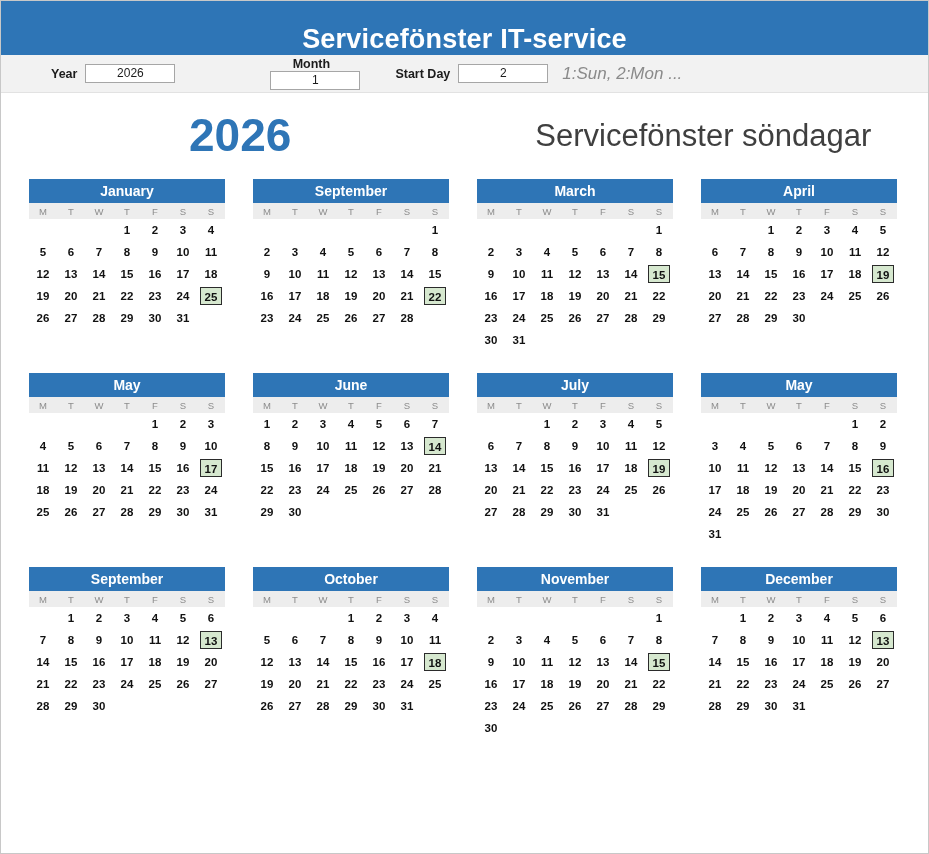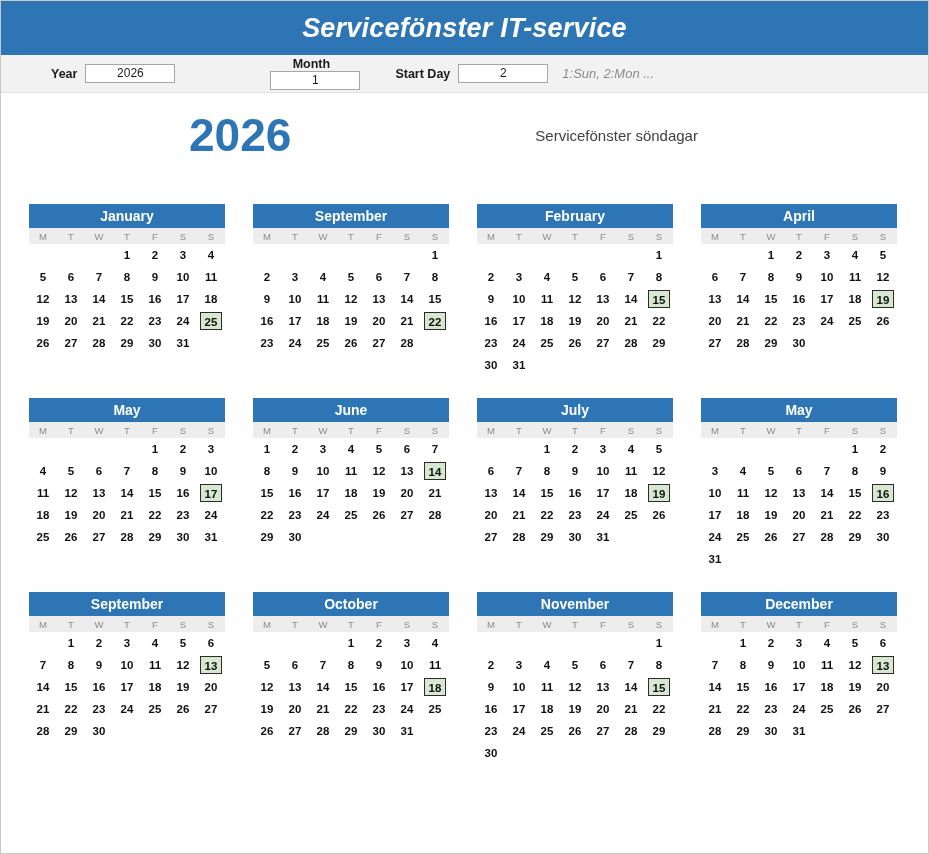--- a/index.html
+++ b/index.html
@@ -22,26 +22,25 @@
     background: #ffffff;
     position: relative;
     overflow: hidden;
   }
   
   .titlebar {
     height: 54px;
     background: #2e75b6;
     color: #ffffff;
     display: flex;
-    align-items: center;
+    align-items: flex-end;
     justify-content: center;
     font-size: 27px;
     font-weight: bold;
     letter-spacing: 0.2px;
-    font-style: italic;
   }
   
   .controlbar {
     height: 38px;
     background: #f2f2f2;
     border-bottom: 1px solid #e2e2e2;
     display: flex;
     align-items: center;
     font-size: 12.5px;
     color: #1f1f1f;
@@ -69,49 +68,48 @@
     padding: 0;
   }
   .ctl-group {
     display: flex;
     align-items: center;
   }
   .gap-a { margin-left: 52px; flex-direction: column; }
   .gap-b { }
   .hint {
     margin-left: 14px;
-    font-size: 13px;
+    font-size: 17px;
     font-style: italic;
     color: #8a8a8a;
   }
   
   .sheet-head {
     display: flex;
     align-items: center;
     height: 84px;
     padding: 0 0 0 0;
   }
   .year-big {
     font-size: 46px;
     font-weight: bold;
     color: #2e75b6;
     margin-left: 188px;
     line-height: 1;
   }
   .subtitle {
-    font-size: 15px;
+    font-size: 31px;
     color: #3f3f3f;
     margin-left: 244px;
     line-height: 1;
   }
   
   .cal-wrap {
     padding: 2px 20px 0 28px;
     box-sizing: border-box;
-    margin-top: 25px;
   }
   .cal-row {
     display: flex;
     justify-content: flex-start;
     margin-bottom: 22px;
   }
   .month {
     width: 196px;
     margin-right: 28px;
   }
@@ -337,21 +335,21 @@
                 <td class="empty"></td>
                 <td class="empty"></td>
                 <td class="empty"></td>
                 <td class="empty"></td>
                 <td class="empty"></td>
               </tr>
             </tbody>
           </table>
         </div>
         <div class="month">
-          <div class="m-title">February</div>
+          <div class="m-title">March</div>
           <table class="m-grid">
             <thead>
               <tr>
                 <th>M</th>
                 <th>T</th>
                 <th>W</th>
                 <th>T</th>
                 <th>F</th>
                 <th>S</th>
                 <th>S</th>

